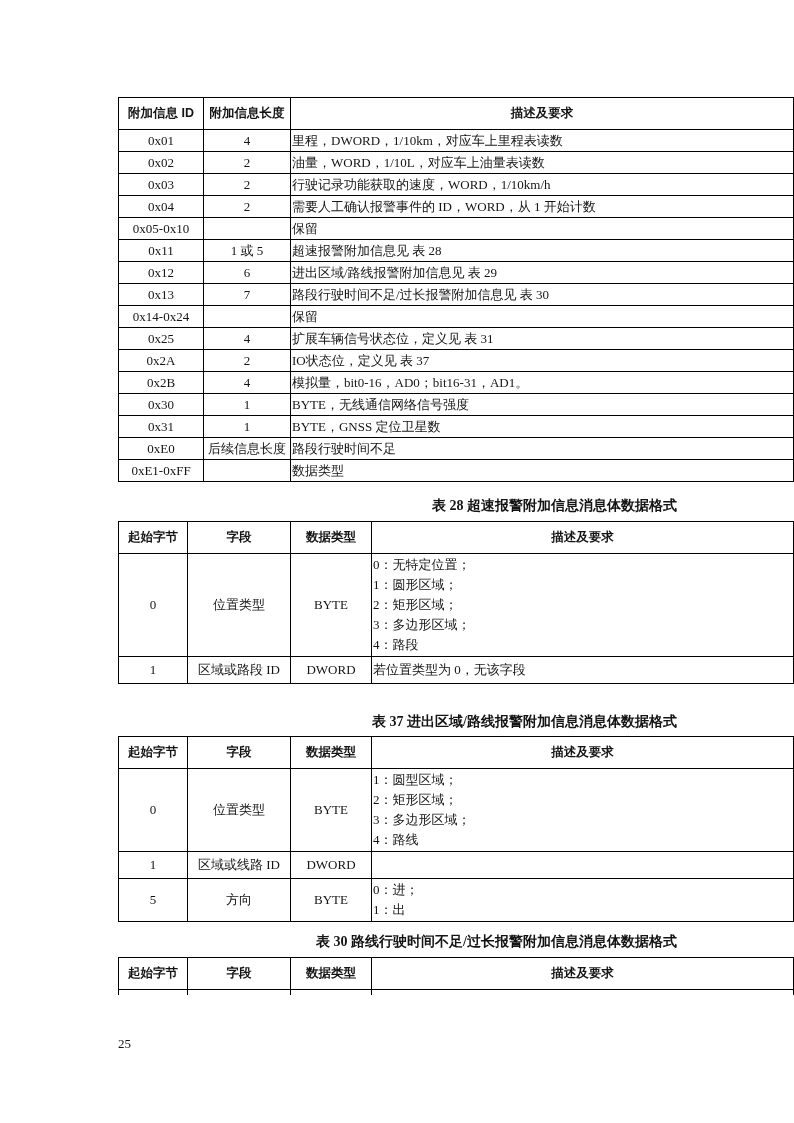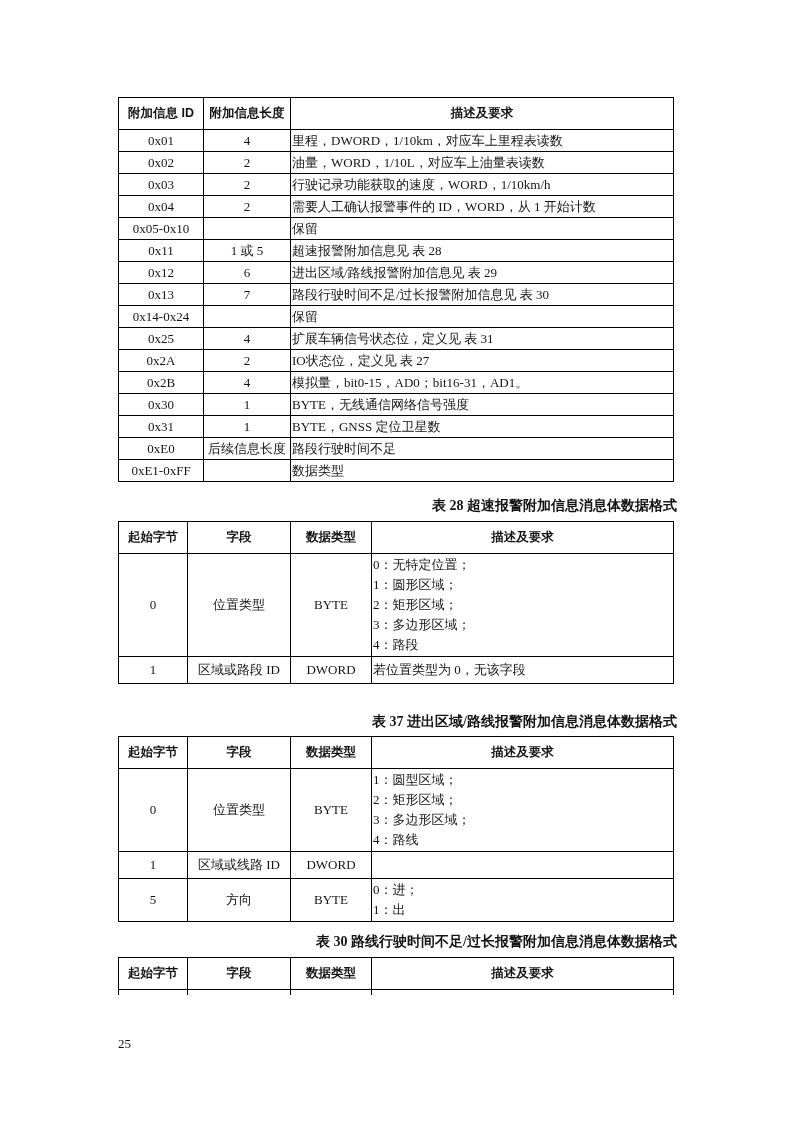--- a/index.html
+++ b/index.html
@@ -11,21 +11,21 @@
   }
   .sheet {
     position: relative;
     width: 794px; height: 1123px;
     background: #ffffff;
     overflow: hidden;
   }
   .tbl {
     position: absolute;
     left: 118px;
-    width: 556px;
+    width: 676px;
     border-collapse: collapse;
     table-layout: fixed;
   }
   .tbl th, .tbl td {
     border: 1px solid #000;
     vertical-align: middle;
     padding: 1px 2px;
     overflow: hidden;
   }
   .tbl th {
@@ -139,26 +139,26 @@
           <td>保留</td>
         </tr>
         <tr>
           <td>0x25</td>
           <td>4</td>
           <td>扩展车辆信号状态位，定义见 表 31</td>
         </tr>
         <tr>
           <td>0x2A</td>
           <td>2</td>
-          <td>IO状态位，定义见 表 27</td>
+          <td>IO状态位，定义见 表 37</td>
         </tr>
         <tr>
           <td>0x2B</td>
           <td>4</td>
-          <td>模拟量，bit0-15，AD0；bit16-31，AD1。</td>
+          <td>模拟量，bit0-16，AD0；bit16-31，AD1。</td>
         </tr>
         <tr>
           <td>0x30</td>
           <td>1</td>
           <td>BYTE，无线通信网络信号强度</td>
         </tr>
         <tr>
           <td>0x31</td>
           <td>1</td>
           <td>BYTE，GNSS 定位卫星数</td>

